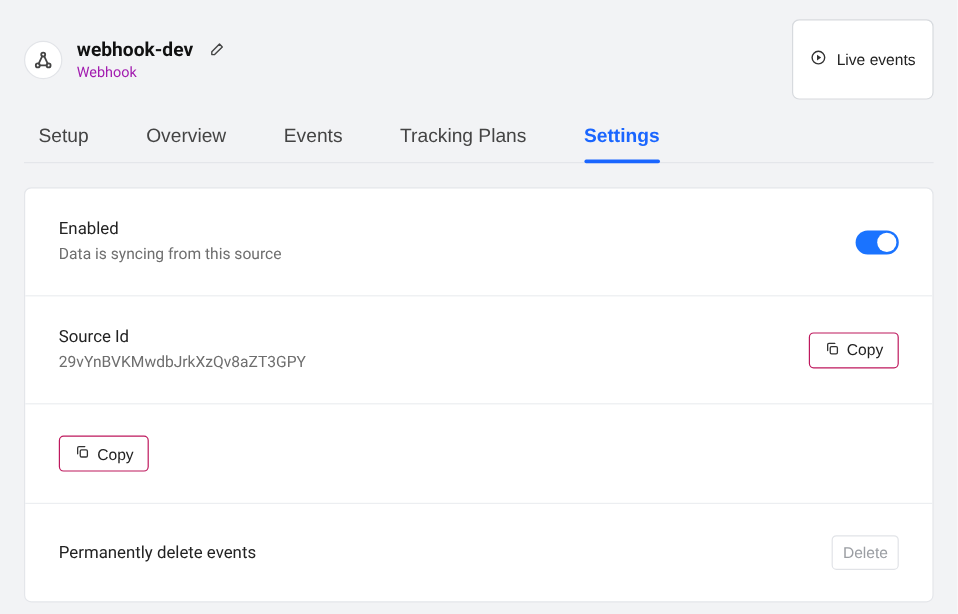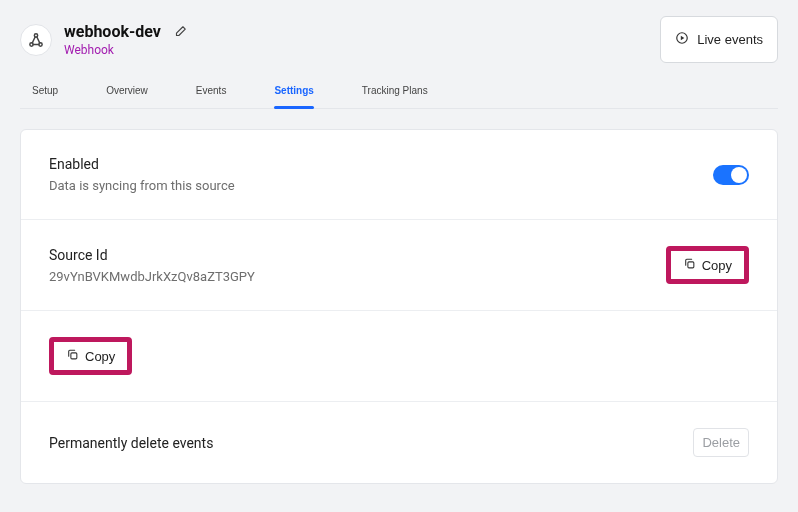--- a/index.html
+++ b/index.html
@@ -42,30 +42,30 @@
     .page-title { font-size: 16px; font-weight: 700; color: #111; }
     .edit-btn {
       background: transparent; border: none; cursor: pointer; padding: 2px;
       color: #3a3a3a;
     }
     .edit-btn svg { width: 14px; height: 14px; display: block; }
     .subtitle { font-size: 12px; color: #a21caf; margin-top: 2px; }
     .live-btn {
       display: inline-flex; align-items: center; gap: 8px;
       background: #ffffff; border: 1px solid #d7dade; border-radius: 6px;
-      padding: 14px 14px; font-size: 13px; color: #222; cursor: pointer;
+      padding: 24px 14px; font-size: 13px; color: #222; cursor: pointer;
     }
     .live-btn svg { width: 14px; height: 14px; }
     
     .tabs {
       display: flex; gap: 48px; border-bottom: 1px solid #e4e6ea;
       padding: 0 12px;
     }
     .tab {
-      background: none; border: none; font-size: 10px; color: #444;
+      background: none; border: none; font-size: 16px; color: #444;
       padding: 10px 0 12px 0; cursor: pointer; position: relative;
     }
     .tab.active { color: #1a66ff; font-weight: 600; }
     .tab.active::after {
       content: ""; position: absolute; left: 0; right: 0; bottom: -1px;
       height: 3px; background: #1a66ff; border-radius: 2px;
     }
     
     .card {
       background: #fff; border: 1px solid #e4e6ea; border-radius: 6px;
@@ -84,21 +84,21 @@
       width: 36px; height: 20px; border-radius: 10px; background: #1a73ff;
       position: relative; cursor: pointer;
     }
     .toggle-circle {
       width: 16px; height: 16px; border-radius: 50%; background: #fff;
       position: absolute; top: 2px; right: 2px;
     }
     
     .copy-btn {
       display: inline-flex; align-items: center; gap: 6px;
-      background: #ffffff; border: 5px solid #be185d; border-radius: 4px;
+      background: #ffffff; border: 1px solid #be185d; border-radius: 4px;
       padding: 6px 12px; font-size: 13px; color: #222; cursor: pointer;
     }
     .copy-btn svg { width: 13px; height: 13px; }
     
     .delete-btn {
       background: #ffffff; border: 1px solid #e1e3e7; border-radius: 4px;
       padding: 6px 8px; font-size: 13px; color: #9b9ea3; cursor: not-allowed;
     }
   </style>
 </head>
@@ -139,22 +139,22 @@
         </svg>
       </span>
       <span>Live events</span>
     </button>
   </div>
 
   <div class="tabs">
     <button class="tab">Setup</button>
     <button class="tab">Overview</button>
     <button class="tab">Events</button>
+    <button class="tab">Tracking Plans</button>
     <button class="tab active">Settings</button>
-    <button class="tab">Tracking Plans</button>
   </div>
 
   <div class="card">
 
     <div class="section">
       <div class="section-body">
         <div class="section-title">Enabled</div>
         <div class="section-desc">Data is syncing from this source</div>
       </div>
       <div class="toggle">

